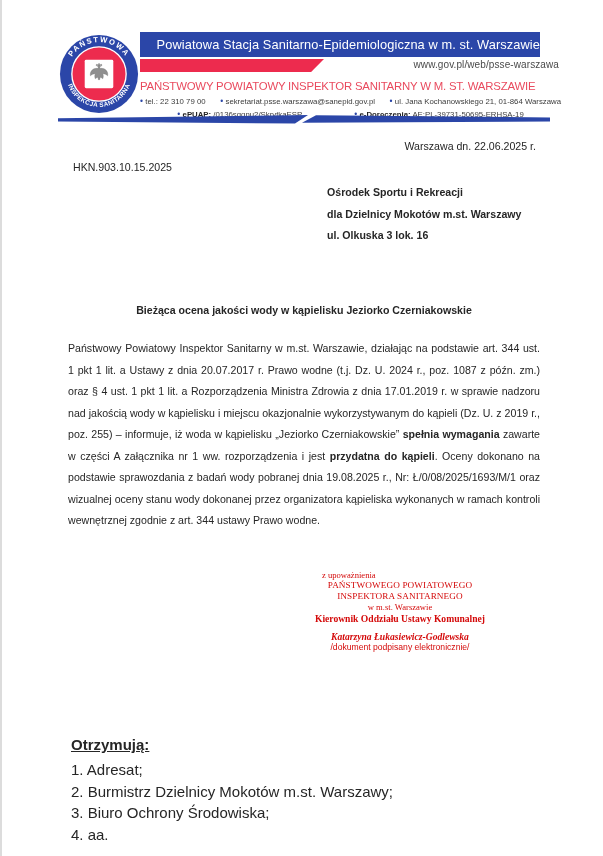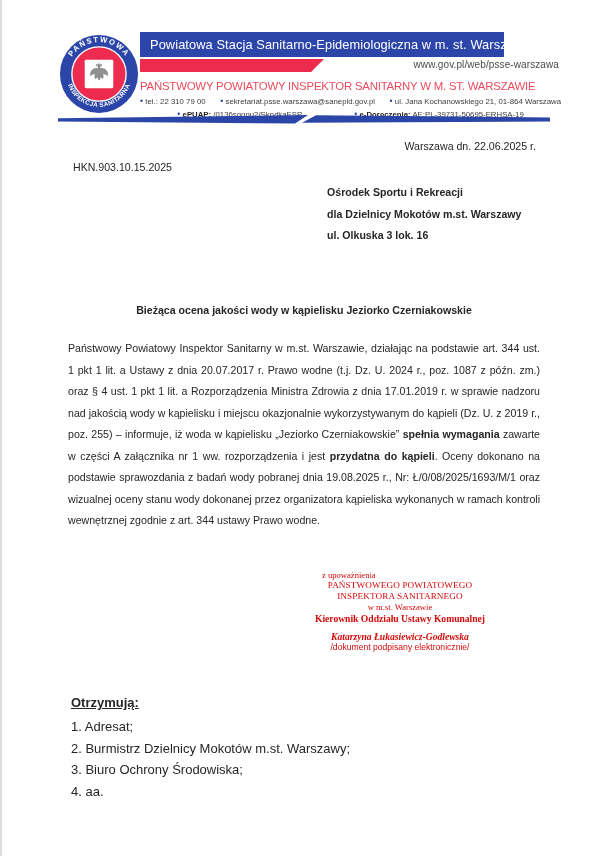--- a/index.html
+++ b/index.html
@@ -14,23 +14,23 @@
   html,body{background:#fff;}
   body{font-family:"Liberation Sans",sans-serif;color:var(--text);}
   .page{
     position:relative;width:603px;height:856px;background:#fff;overflow:hidden;
     box-shadow:inset 2px 0 0 #dcdcdc;
   }
 
   
   .logo{position:absolute;left:59px;top:29px;width:80px;height:90px;}
   .banner-blue{
-    position:absolute;left:140px;top:32px;width:364px;height:25px;
+    position:absolute;left:140px;top:32px;width:400px;height:25px;
     background:var(--accent-blue);color:#fff;display:flex;align-items:center;
-    padding-left:10px;font-size:12.8px;letter-spacing:.1px;white-space:nowrap;
+    padding-left:10px;font-size:12.8px;letter-spacing:.1px;white-space:nowrap;justify-content:flex-end;
   }
   .banner-red{
     position:absolute;left:140px;top:59px;width:184px;height:13px;
     background:var(--accent-red);
     clip-path:polygon(0 0,100% 0,93% 100%,0 100%);
   }
   .website{
     position:absolute;right:44px;top:59px;font-size:10px;color:var(--muted);
     letter-spacing:.1px;
   }
@@ -75,21 +75,21 @@
     color:var(--signature-red);font-family:"Liberation Serif",serif;
   }
   .sig-preamble{font-size:8.6px;text-align:left;padding-left:25px;line-height:10px;}
   .sig-org{font-size:9.2px;line-height:11px;letter-spacing:.1px;}
   .sig-loc{font-size:8.6px;line-height:10.5px;}
   .sig-role{font-size:9.6px;line-height:12px;font-weight:bold;}
   .sig-name{font-size:9.6px;line-height:11px;font-weight:bold;font-style:italic;margin-top:6px;}
   .sig-esign{font-size:8.6px;line-height:11px;font-family:"Liberation Sans",sans-serif;}
 
   
-  .distribution{position:absolute;top:695px;left:71px;font-size:13px;}
+  .distribution{position:absolute;top:736px;left:71px;font-size:15px;}
   .distribution-heading{font-weight:bold;text-decoration:underline;margin-bottom:6px;}
   .distribution-item{line-height:21.5px;}
 
   
   .ring-fill{fill:var(--accent-blue);}
   .ring-inner{fill:var(--accent-red);stroke:#fff;stroke-width:1.4;}
   .ring-text{fill:#fff;font-family:"Liberation Sans",sans-serif;font-weight:bold;}
   .divider-fill{fill:var(--accent-blue);}
   .eagle{fill:#8f8f8f;stroke:#6e6e6e;stroke-width:.4;}
 </style>

